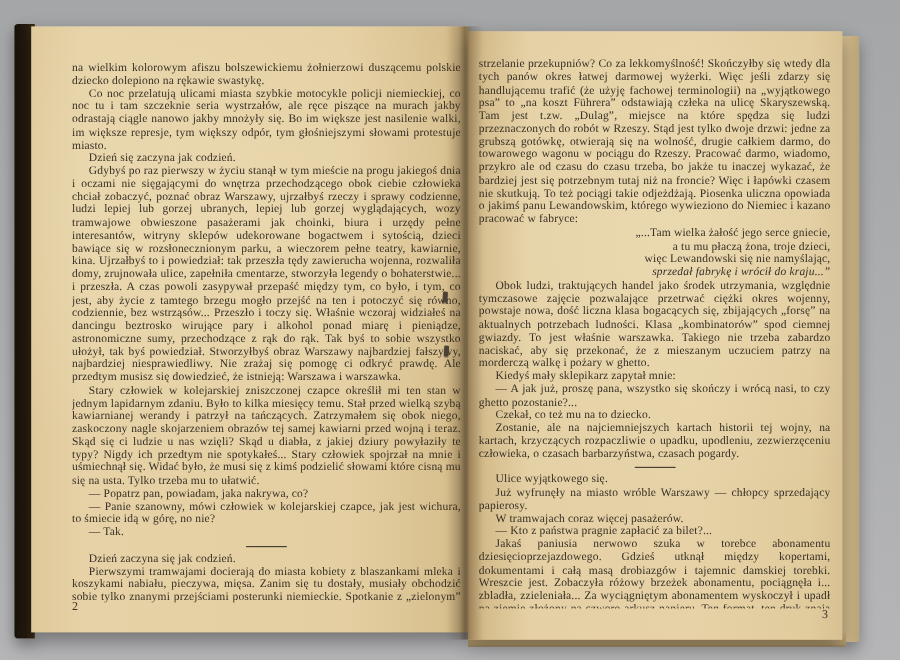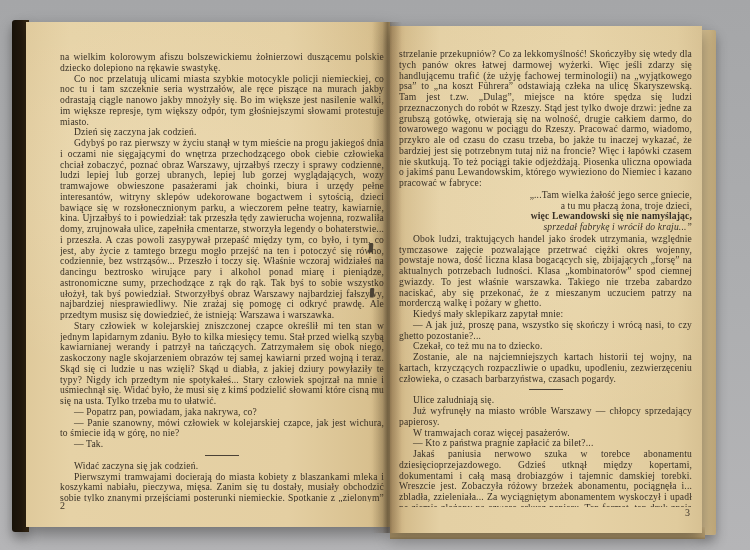--- a/index.html
+++ b/index.html
@@ -78,21 +78,21 @@
   .para.continuation { text-indent: 0; }
 
   .divider {
     width: 34px; height: 0;
     border-top: 1.2px solid #4a4136;
     margin: 5px auto 5px auto;
   }
   .verse { margin: 1px 0 1px 86px; text-align: right; }
   .verse-line { white-space: nowrap; }
   .verse-line:nth-child(2) { margin-left: 8px; }
-  .verse-line:nth-child(3) { margin-left: 16px; font-weight: bold; }
+  .verse-line:nth-child(3) { margin-left: 16px; }
   .verse-line:nth-child(4) { margin-left: 13px; font-style: italic; }
 
   .page-number {
     position: absolute;
     font-size: 10px; color: #3c342a;
   }
   .page-number.left  { left: 34px;  top: 478px; }
   .page-number.right { right: 12px; top: 481px; }
 </style>
 </head>
@@ -107,42 +107,42 @@
     <div class="text-block text-left">
         <p class="para continuation">na wielkim kolorowym afiszu bolszewickiemu żołnierzowi duszącemu polskie dziecko dolepiono na rękawie swastykę.</p>
         <p class="para indent">Co noc przelatują ulicami miasta szybkie motocykle policji niemieckiej, co noc tu i tam szczeknie seria wystrzałów, ale ręce piszące na murach jakby odrastają ciągle nanowo jakby mnożyły się. Bo im większe jest nasilenie walki, im większe represje, tym większy odpór, tym głośniejszymi słowami protestuje miasto.</p>
         <p class="para indent">Dzień się zaczyna jak codzień.</p>
         <p class="para indent">Gdybyś po raz pierwszy w życiu stanął w tym mieście na progu jakiegoś dnia i oczami nie sięgającymi do wnętrza przechodzącego obok ciebie człowieka chciał zobaczyć, poznać obraz Warszawy, ujrzałbyś rzeczy i sprawy codzienne, ludzi lepiej lub gorzej ubranych, lepiej lub gorzej wyglądających, wozy tramwajowe obwieszone pasażerami jak choinki, biura i urzędy pełne interesantów, witryny sklepów udekorowane bogactwem i sytością, dzieci bawiące się w rozsłonecznionym parku, a wieczorem pełne teatry, kawiarnie, kina. Ujrzałbyś to i powiedział: tak przeszła tędy zawierucha wojenna, rozwaliła domy, zrujnowała ulice, zapełniła cmentarze, stworzyła legendy o bohaterstwie... i przeszła. A czas powoli zasypywał przepaść między tym, co było, i tym, co jest, aby życie z tamtego brzegu mogło przejść na ten i potoczyć się równo, codziennie, bez wstrząsów... Przeszło i toczy się. Właśnie wczoraj widziałeś na dancingu beztrosko wirujące pary i alkohol ponad miarę i pieniądze, astronomiczne sumy, przechodzące z rąk do rąk. Tak byś to sobie wszystko ułożył, tak byś powiedział. Stworzyłbyś obraz Warszawy najbardziej fałszywy, najbardziej niesprawiedliwy. Nie zrażaj się pomogę ci odkryć prawdę. Ale przedtym musisz się dowiedzieć, że istnieją: Warszawa i warszawka.</p>
         <p class="para indent">Stary człowiek w kolejarskiej zniszczonej czapce określił mi ten stan w jednym lapidarnym zdaniu. Było to kilka miesięcy temu. Stał przed wielką szybą kawiarnianej werandy i patrzył na tańczących. Zatrzymałem się obok niego, zaskoczony nagle skojarzeniem obrazów tej samej kawiarni przed wojną i teraz. Skąd się ci ludzie u nas wzięli? Skąd u diabła, z jakiej dziury powyłaziły te typy? Nigdy ich przedtym nie spotykałeś... Stary człowiek spojrzał na mnie i uśmiechnął się. Widać było, że musi się z kimś podzielić słowami które cisną mu się na usta. Tylko trzeba mu to ułatwić.</p>
         <p class="para dialog">— Popatrz pan, powiadam, jaka nakrywa, co?</p>
         <p class="para dialog">— Panie szanowny, mówi człowiek w kolejarskiej czapce, jak jest wichura, to śmiecie idą w górę, no nie?</p>
         <p class="para dialog">— Tak.</p>
         <div class="divider"></div>
-        <p class="para indent">Widać zaczyna się jak codzień.</p>
+        <p class="para indent">Dzień zaczyna się jak codzień.</p>
         <p class="para indent">Pierwszymi tramwajami docierają do miasta kobiety z blaszankami mleka i koszykami nabiału, pieczywa, mięsa. Zanim się tu dostały, musiały obchodzić sobie tylko znanymi przejściami posterunki niemieckie. Spotkanie z „zielonym” w najlepszym razie kończy się konfiskatą towaru, w najgorszym oczywiście „karą śmierci”, ale do tego przeważnie nie dochodzi i nie dojdzie póki „polskie” pieniądze, t.zw. „młynarki”, mają wartość dla niemieckich żandarmów. Zresztą wy-</p>
       </div>
     <div class="page-number left">2</div>
   </div>
 
   <div class="page page-right">
     <div class="text-block text-right">
         <p class="para continuation">strzelanie przekupniów? Co za lekkomyślność! Skończyłby się wtedy dla tych panów okres łatwej darmowej wyżerki. Więc jeśli zdarzy się handlującemu trafić (że użyję fachowej terminologii) na „wyjątkowego psa” to „na koszt Führera” odstawiają człeka na ulicę Skaryszewską. Tam jest t.zw. „Dulag”, miejsce na które spędza się ludzi przeznaczonych do robót w Rzeszy. Stąd jest tylko dwoje drzwi: jedne za grubszą gotówkę, otwierają się na wolność, drugie całkiem darmo, do towarowego wagonu w pociągu do Rzeszy. Pracować darmo, wiadomo, przykro ale od czasu do czasu trzeba, bo jakże tu inaczej wykazać, że bardziej jest się potrzebnym tutaj niż na froncie? Więc i łapówki czasem nie skutkują. To też pociągi takie odjeżdżają. Piosenka uliczna opowiada o jakimś panu Lewandowskim, którego wywieziono do Niemiec i kazano pracować w fabryce:</p>
         <div class="verse">
           <div class="verse-line">„...Tam wielka żałość jego serce gniecie,</div>
           <div class="verse-line">a tu mu płaczą żona, troje dzieci,</div>
           <div class="verse-line">więc Lewandowski się nie namyślając,</div>
           <div class="verse-line">sprzedał fabrykę i wrócił do kraju...”</div>
         </div>
         <p class="para indent">Obok ludzi, traktujących handel jako środek utrzymania, względnie tymczasowe zajęcie pozwalające przetrwać ciężki okres wojenny, powstaje nowa, dość liczna klasa bogacących się, zbijających „forsę” na aktualnych potrzebach ludności. Klasa „kombinatorów” spod ciemnej gwiazdy. To jest właśnie warszawka. Takiego nie trzeba zabardzo naciskać, aby się przekonać, że z mieszanym uczuciem patrzy na morderczą walkę i pożary w ghetto.</p>
         <p class="para indent">Kiedyś mały sklepikarz zapytał mnie:</p>
         <p class="para dialog">— A jak już, proszę pana, wszystko się skończy i wrócą nasi, to czy ghetto pozostanie?...</p>
         <p class="para indent">Czekał, co też mu na to dziecko.</p>
         <p class="para indent">Zostanie, ale na najciemniejszych kartach historii tej wojny, na kartach, krzyczących rozpaczliwie o upadku, upodleniu, zezwierzęceniu człowieka, o czasach barbarzyństwa, czasach pogardy.</p>
         <div class="divider"></div>
-        <p class="para indent">Ulice zaludniają się.</p>
+        <p class="para indent">Ulice wyjątkowego się.</p>
         <p class="para indent">Już wyfrunęły na miasto wróble Warszawy — chłopcy sprzedający papierosy.</p>
         <p class="para indent">W tramwajach coraz więcej pasażerów.</p>
         <p class="para dialog">— Kto z państwa pragnie zapłacić za bilet?...</p>
         <p class="para indent">Jakaś paniusia nerwowo szuka w torebce abonamentu dziesięcioprzejazdowego. Gdzieś utknął między kopertami, dokumentami i całą masą drobiazgów i tajemnic damskiej torebki. Wreszcie jest. Zobaczyła różowy brzeżek abonamentu, pociągnęła i... zbladła, zzieleniała... Za wyciągniętym abonamentem wyskoczył i upadł na ziemię złożony na czworo arkusz papieru. Ten format, ten druk znają wszyscy aż nadto dobrze, aby nie poznać biuletynu radiowego Polski Podziemnej. Paniusia dla odmiany zaczęła purpurowieć. Dla ułatwienia sytuacji niezdarnej rodaczce pasażerowie bardzo zainteresowali się wyglądem ulic i tekstami na szyldach. Jeden z pasażerów nakrywa biuletyn butem.</p>
       </div>
     <div class="page-number right">3</div>
   </div>
 
   <div class="gutter"></div>
   <div class="staple s1"></div>

